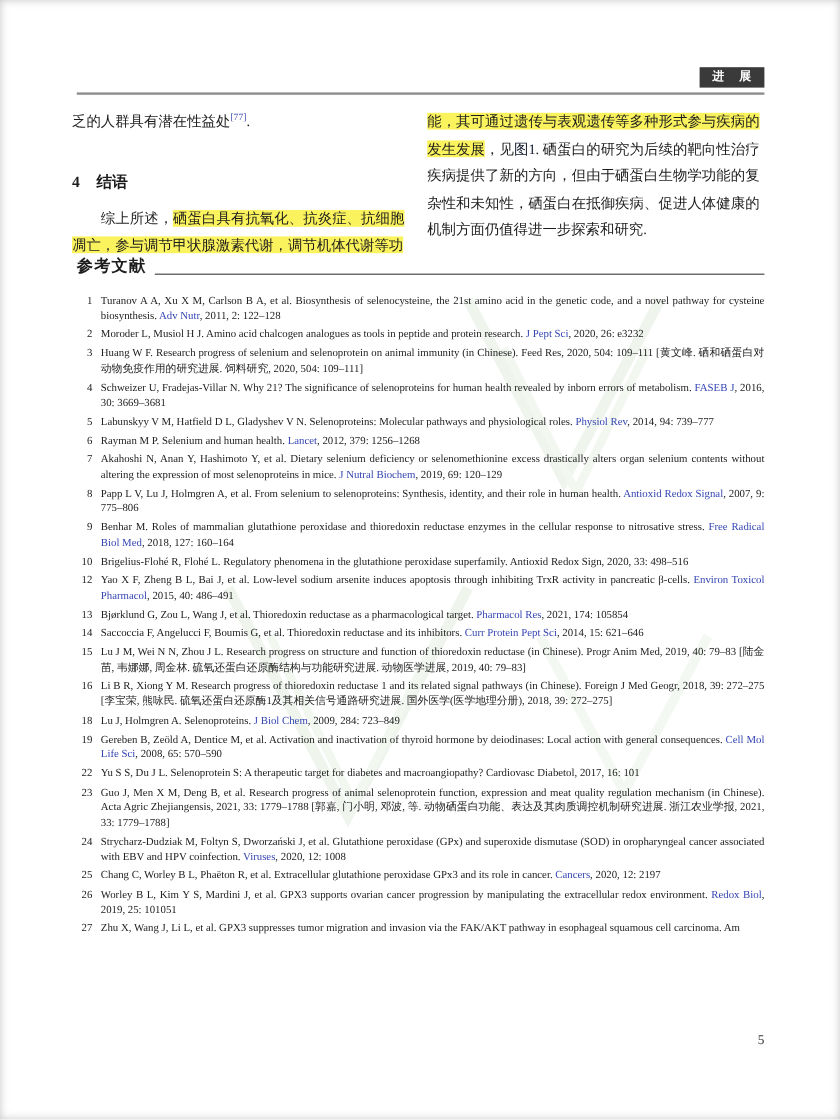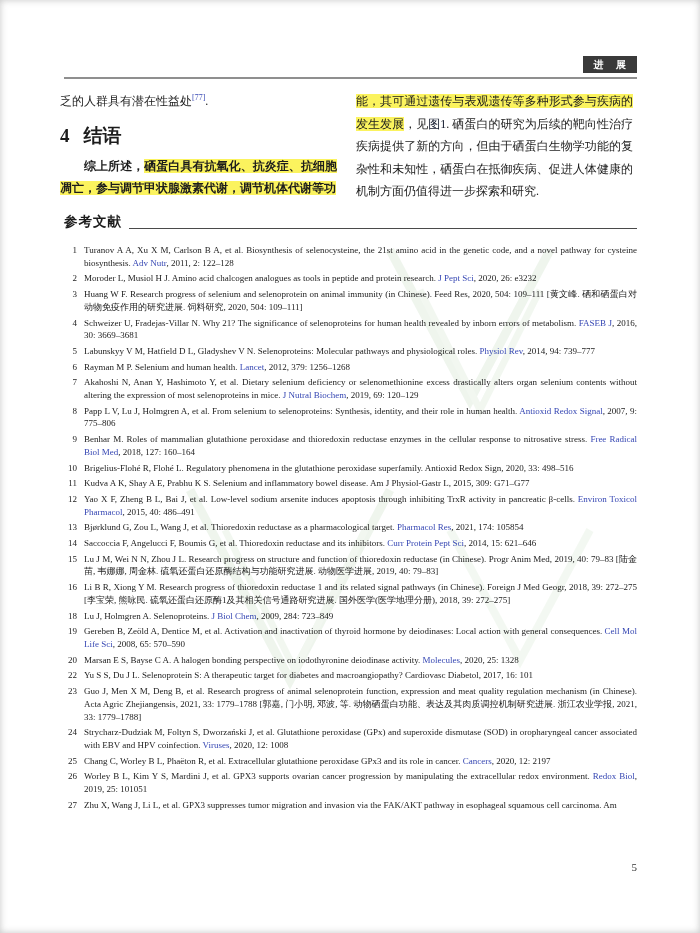--- a/index.html
+++ b/index.html
@@ -31,24 +31,24 @@
   .columns{
     position:absolute;top:90px;left:60px;width:573px;
     display:flex;gap:19px;
   }
   .col{width:277px;font-size:12px;line-height:22.6px;text-align:justify;}
   .col p{margin:0;}
   .sup-ref{
     color:#3647b3;font-size:8px;vertical-align:super;line-height:0;
   }
   .sec-heading{
-    margin:13px 0 9px 0;font-size:19px;font-weight:bold;line-height:20px;
+    margin:29px 0 9px 0;font-size:13px;font-weight:bold;line-height:20px;
   }
   .sec-heading .sec-num{margin-right:14px;}
-  .indent{text-indent:2em;font-weight:bold;}
+  .indent{text-indent:2em;}
   .hl{background:#fbf35e;}
   .fig-link{color:#0f172a;}
 
   
   .refs-heading{
     position:absolute;top:213px;left:64px;width:573px;
     display:flex;align-items:flex-end;
   }
   .refs-heading .txt{
     font-size:13.5px;font-weight:bold;line-height:18px;letter-spacing:1px;white-space:nowrap;
@@ -137,24 +137,20 @@
     </div>
     <div class="ref-row">
       <div class="ref-num">9</div>
       <div class="ref-text"><span>Benhar M. Roles of mammalian glutathione peroxidase and thioredoxin reductase enzymes in the cellular response to nitrosative stress. </span><span class="ref-link">Free Radical Biol Med</span><span>, 2018, 127: 160–164</span></div>
     </div>
     <div class="ref-row">
       <div class="ref-num">10</div>
       <div class="ref-text"><span>Brigelius-Flohé R, Flohé L. Regulatory phenomena in the glutathione peroxidase superfamily. Antioxid Redox Sign, 2020, 33: 498–516</span></div>
     </div>
     <div class="ref-row">
-      <div class="ref-num">11</div>
-      <div class="ref-text"><span>Kudva A K, Shay A E, Prabhu K S. Selenium and inflammatory bowel disease. Am J Physiol-Gastr L, 2015, 309: G71–G77</span></div>
-    </div>
-    <div class="ref-row">
       <div class="ref-num">12</div>
       <div class="ref-text"><span>Yao X F, Zheng B L, Bai J, et al. Low-level sodium arsenite induces apoptosis through inhibiting TrxR activity in pancreatic β-cells. </span><span class="ref-link">Environ Toxicol Pharmacol</span><span>, 2015, 40: 486–491</span></div>
     </div>
     <div class="ref-row">
       <div class="ref-num">13</div>
       <div class="ref-text"><span>Bjørklund G, Zou L, Wang J, et al. Thioredoxin reductase as a pharmacological target. </span><span class="ref-link">Pharmacol Res</span><span>, 2021, 174: 105854</span></div>
     </div>
     <div class="ref-row">
       <div class="ref-num">14</div>
       <div class="ref-text"><span>Saccoccia F, Angelucci F, Boumis G, et al. Thioredoxin reductase and its inhibitors. </span><span class="ref-link">Curr Protein Pept Sci</span><span>, 2014, 15: 621–646</span></div>
@@ -169,24 +165,20 @@
     </div>
     <div class="ref-row">
       <div class="ref-num">18</div>
       <div class="ref-text"><span>Lu J, Holmgren A. Selenoproteins. </span><span class="ref-link">J Biol Chem</span><span>, 2009, 284: 723–849</span></div>
     </div>
     <div class="ref-row">
       <div class="ref-num">19</div>
       <div class="ref-text"><span>Gereben B, Zeöld A, Dentice M, et al. Activation and inactivation of thyroid hormone by deiodinases: Local action with general consequences. </span><span class="ref-link">Cell Mol Life Sci</span><span>, 2008, 65: 570–590</span></div>
     </div>
     <div class="ref-row">
-      <div class="ref-num">20</div>
-      <div class="ref-text"><span>Marsan E S, Bayse C A. A halogen bonding perspective on iodothyronine deiodinase activity. </span><span class="ref-link">Molecules</span><span>, 2020, 25: 1328</span></div>
-    </div>
-    <div class="ref-row">
       <div class="ref-num">22</div>
       <div class="ref-text"><span>Yu S S, Du J L. Selenoprotein S: A therapeutic target for diabetes and macroangiopathy? Cardiovasc Diabetol, 2017, 16: 101</span></div>
     </div>
     <div class="ref-row">
       <div class="ref-num">23</div>
       <div class="ref-text"><span>Guo J, Men X M, Deng B, et al. Research progress of animal selenoprotein function, expression and meat quality regulation mechanism (in Chinese).  Acta Agric Zhejiangensis, 2021, 33: 1779–1788 [郭嘉, 门小明, 邓波, 等. 动物硒蛋白功能、表达及其肉质调控机制研究进展. 浙江农业学报, 2021, 33: 1779–1788]</span></div>
     </div>
     <div class="ref-row">
       <div class="ref-num">24</div>
       <div class="ref-text"><span>Strycharz-Dudziak M, Foltyn S, Dworzański J, et al. Glutathione peroxidase (GPx) and superoxide dismutase (SOD) in oropharyngeal cancer associated with EBV and HPV coinfection. </span><span class="ref-link">Viruses</span><span>, 2020, 12: 1008</span></div>

